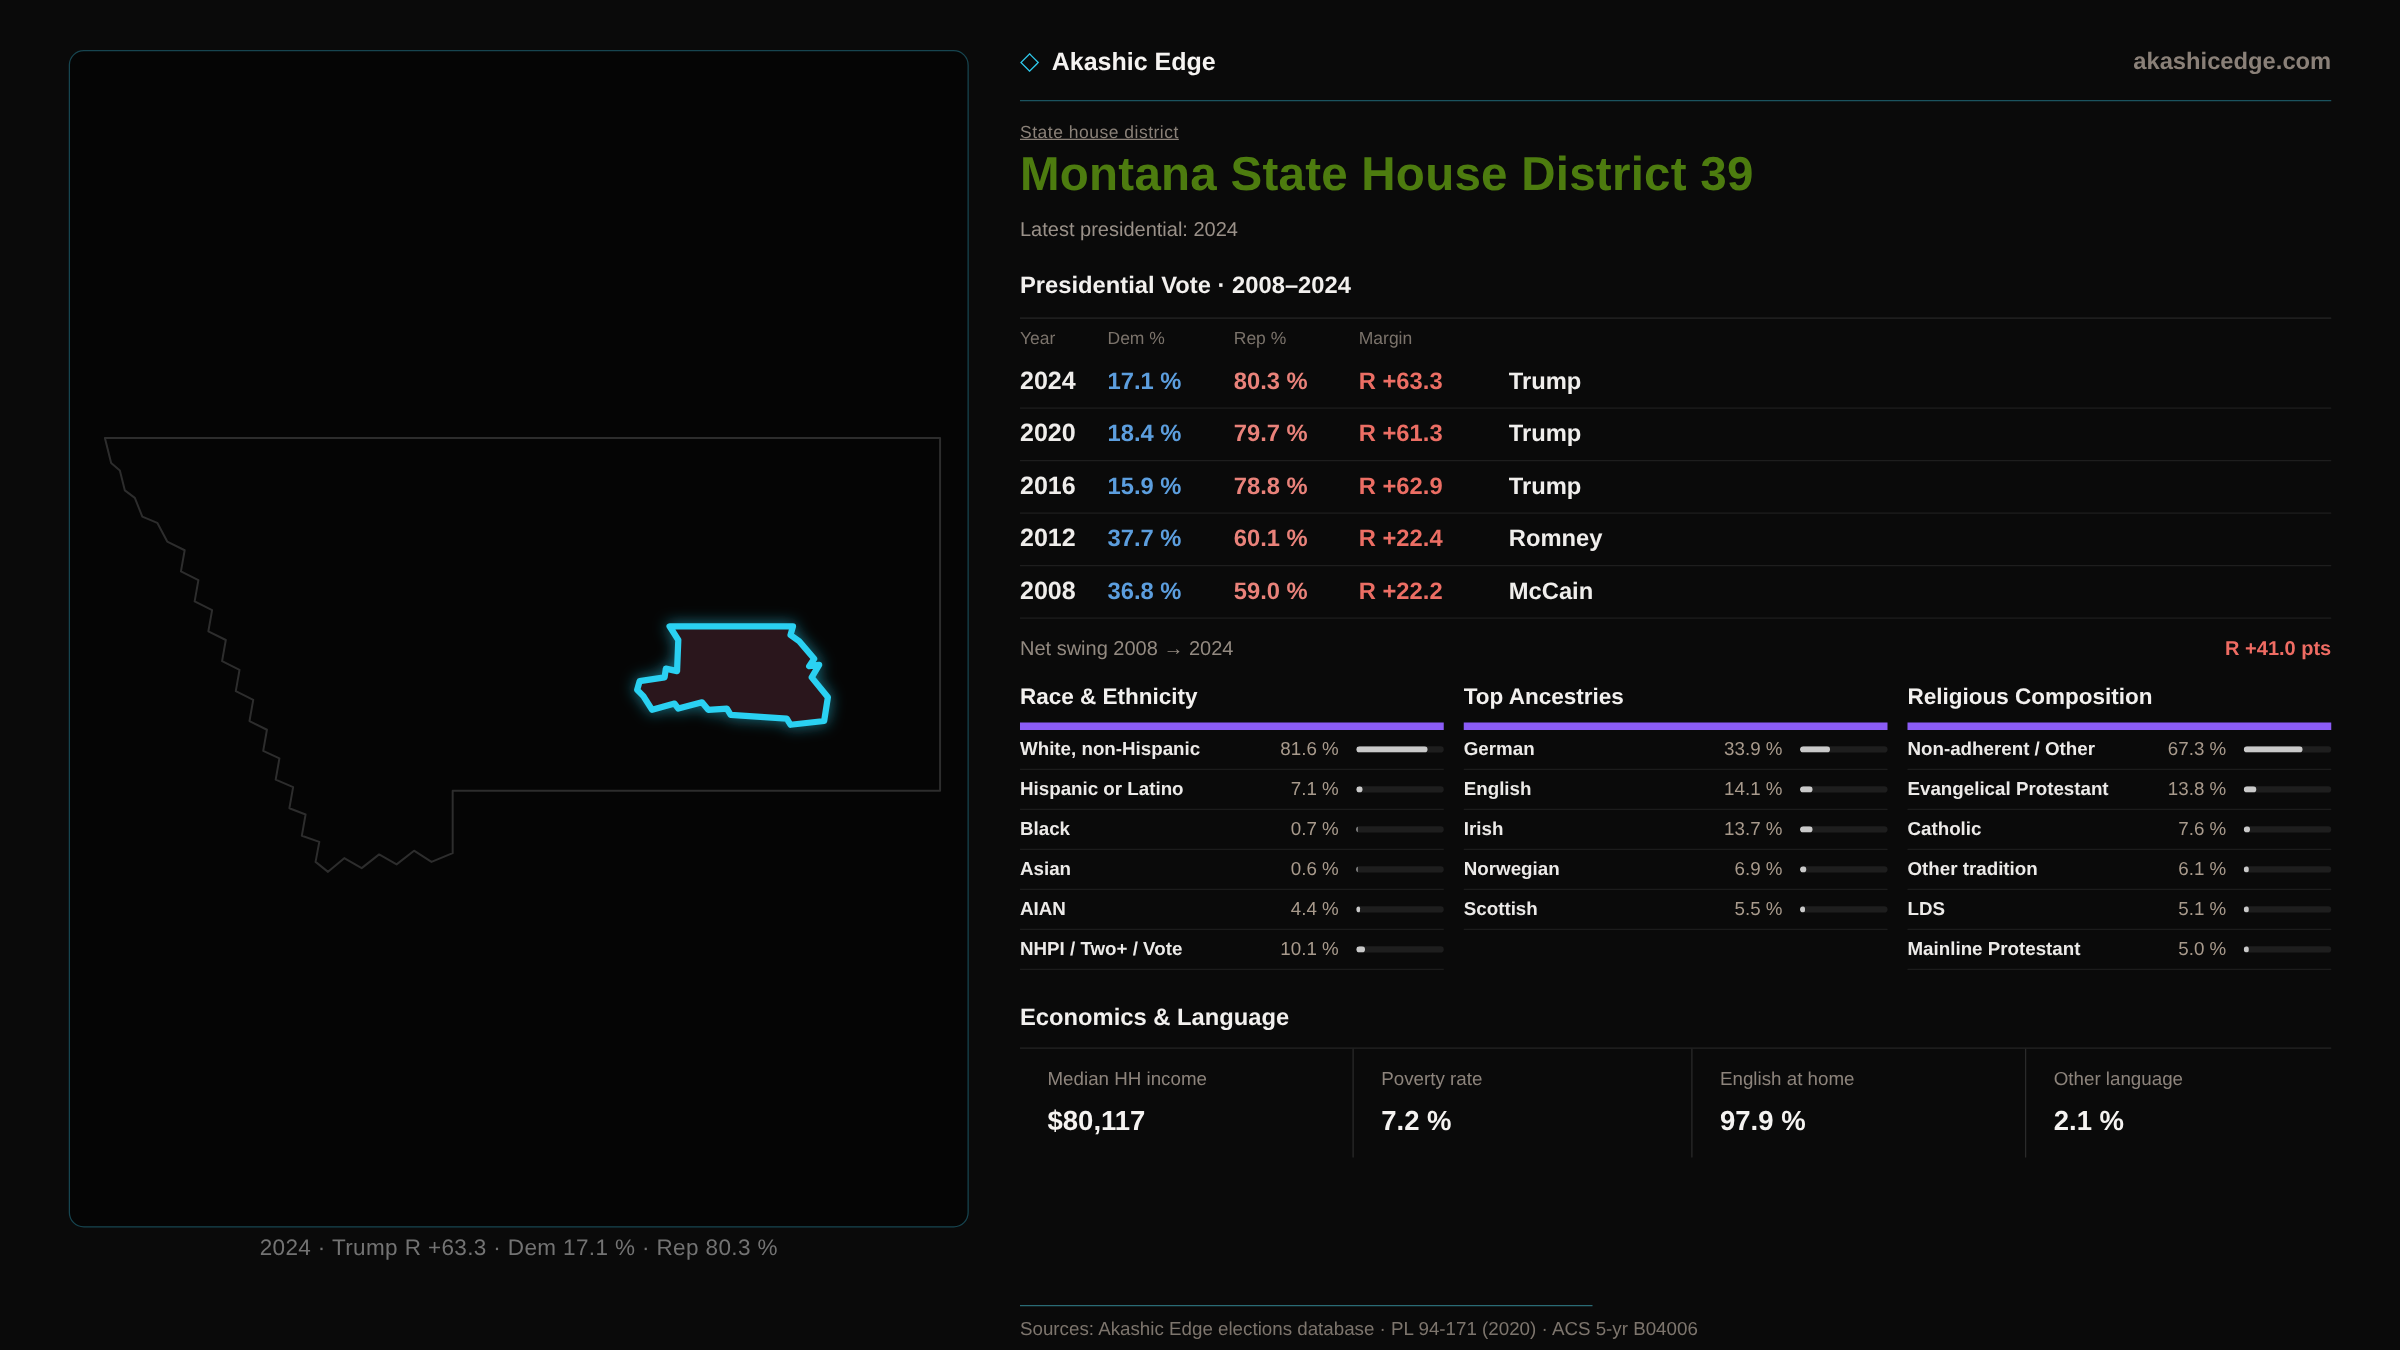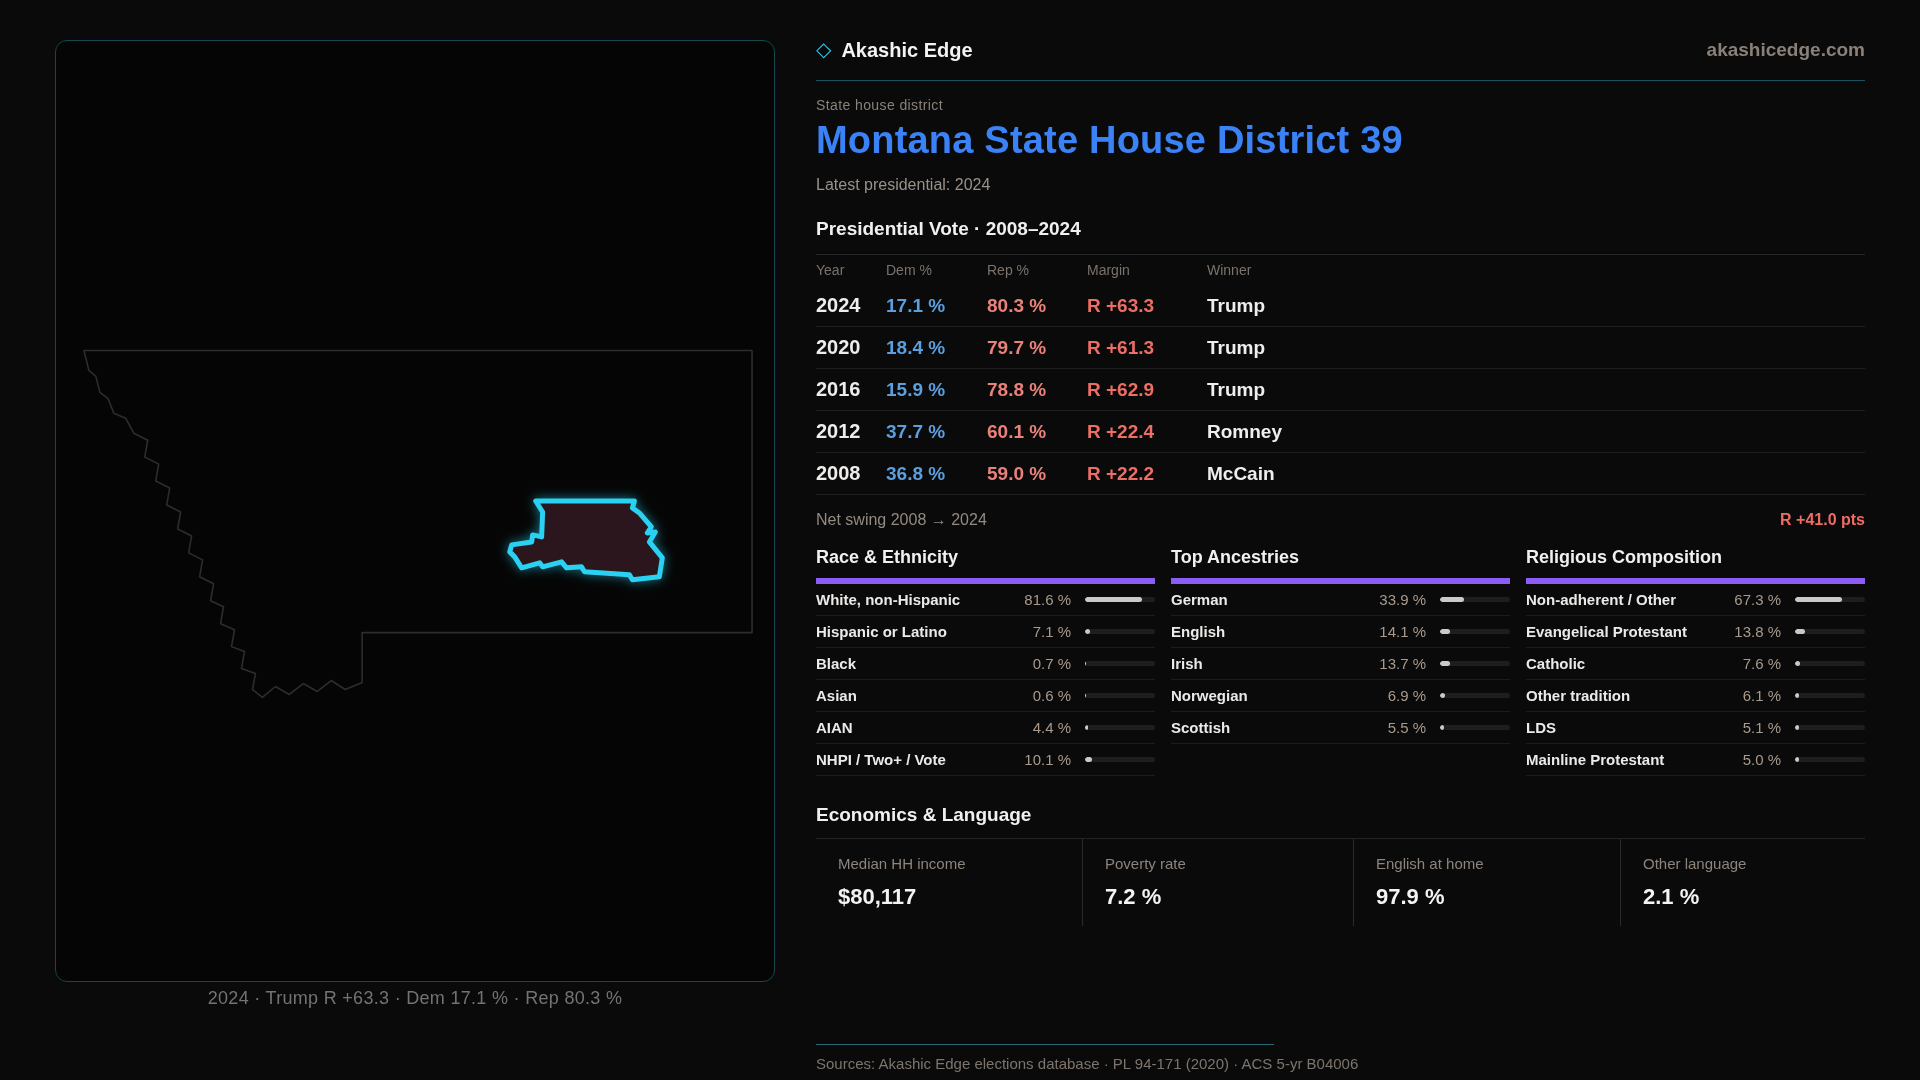--- a/index.html
+++ b/index.html
@@ -17,22 +17,22 @@
   .content { position:absolute; left:816px; top:34px; width:1049px; }
 
   .brand-row { display:flex; align-items:center; justify-content:space-between; height:32px; }
   .brand-left { display:flex; align-items:center; gap:10px; }
   .diamond { color:#2fc8ea; font-size:20px; line-height:1; transform:translateY(-1px); }
   .brand-name { font-size:20px; font-weight:bold; color:#f5f3f1;text-align:right; }
   .site { font-size:19px; font-weight:bold; color:#8a8078; cursor:pointer; }
 
   .brand-divider { border:none; border-top:1px solid #1b535f; margin-top:14px; }
 
-  .eyebrow { margin-top:16px; font-size:14px; color:#8a8178; letter-spacing:.4px; }
-  .title { margin-top:6px; font-size:38px; font-weight:bold; color:#3b82f6; letter-spacing:.2px; }
+  .eyebrow { margin-top:16px; font-size:14px; color:#8a8178; letter-spacing:.4px;text-decoration:underline; }
+  .title { margin-top:6px; font-size:38px; font-weight:bold; color:#4d7c0f; letter-spacing:.2px; }
   .subtitle { margin-top:14px; font-size:16px; color:#9a9189; }
 
   .table-title { margin-top:24px; font-size:19px; font-weight:bold; color:#f2f0ee; }
 
   .vote-table { margin-top:14px; border-top:1px solid #262626; }
   .vt-header { display:flex; align-items:center; height:30px; color:#7b736b; font-size:14px; }
   .vt-row { display:flex; align-items:center; height:42px; border-bottom:1px solid #1e1e1e; }
   .c-year   { width:70px; }
   .c-dem    { width:101px; }
   .c-rep    { width:100px; }
@@ -110,21 +110,20 @@
   <h1 class="title">Montana State House District 39</h1>
   <div class="subtitle">Latest presidential: 2024</div>
 
   <h2 class="table-title">Presidential Vote · 2008–2024</h2>
   <div class="vote-table">
     <div class="vt-header" id="vt-header">
         <span class="c-year">Year</span>
         <span class="c-dem">Dem %</span>
         <span class="c-rep">Rep %</span>
         <span class="c-margin">Margin</span>
-        <span class="c-winner">Winner</span>
       </div>
     <div id="vt-rows">
         <div class="vt-row">
           <span class="c-year">2024</span>
           <span class="c-dem">17.1 %</span>
           <span class="c-rep">80.3 %</span>
           <span class="c-margin">R +63.3</span>
           <span class="c-winner">Trump</span>
         </div>
         <div class="vt-row">

